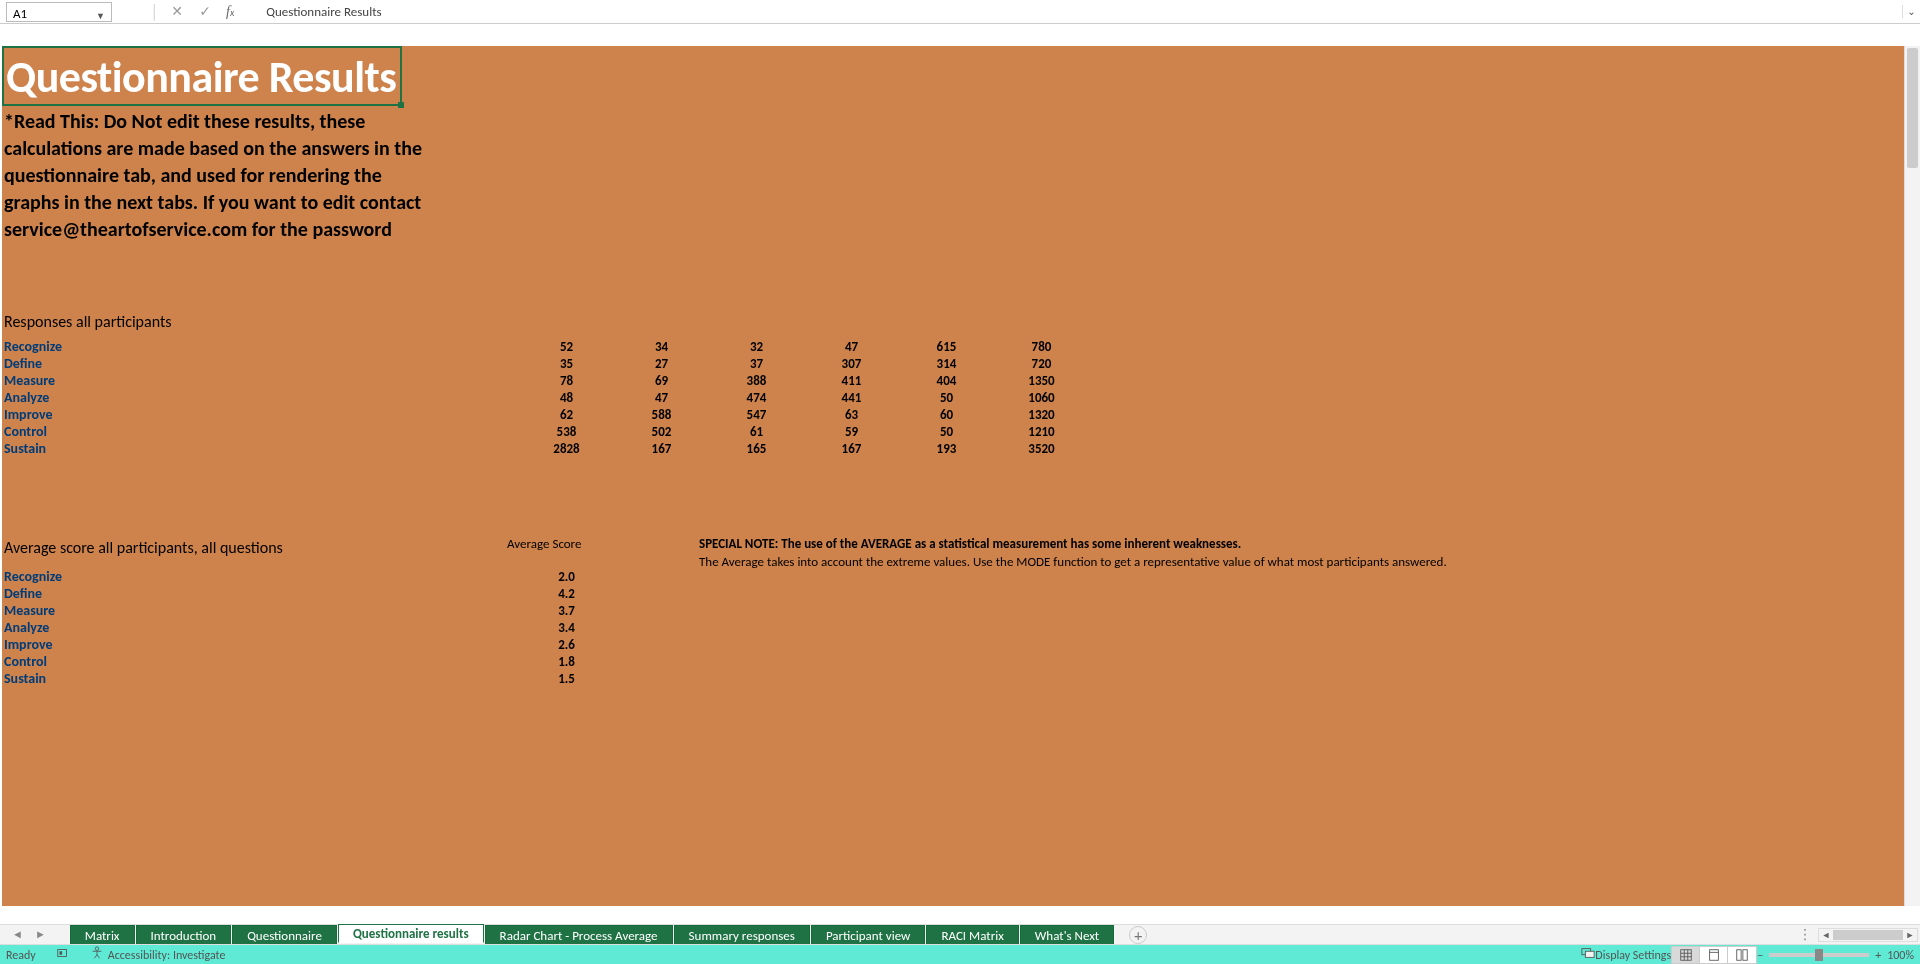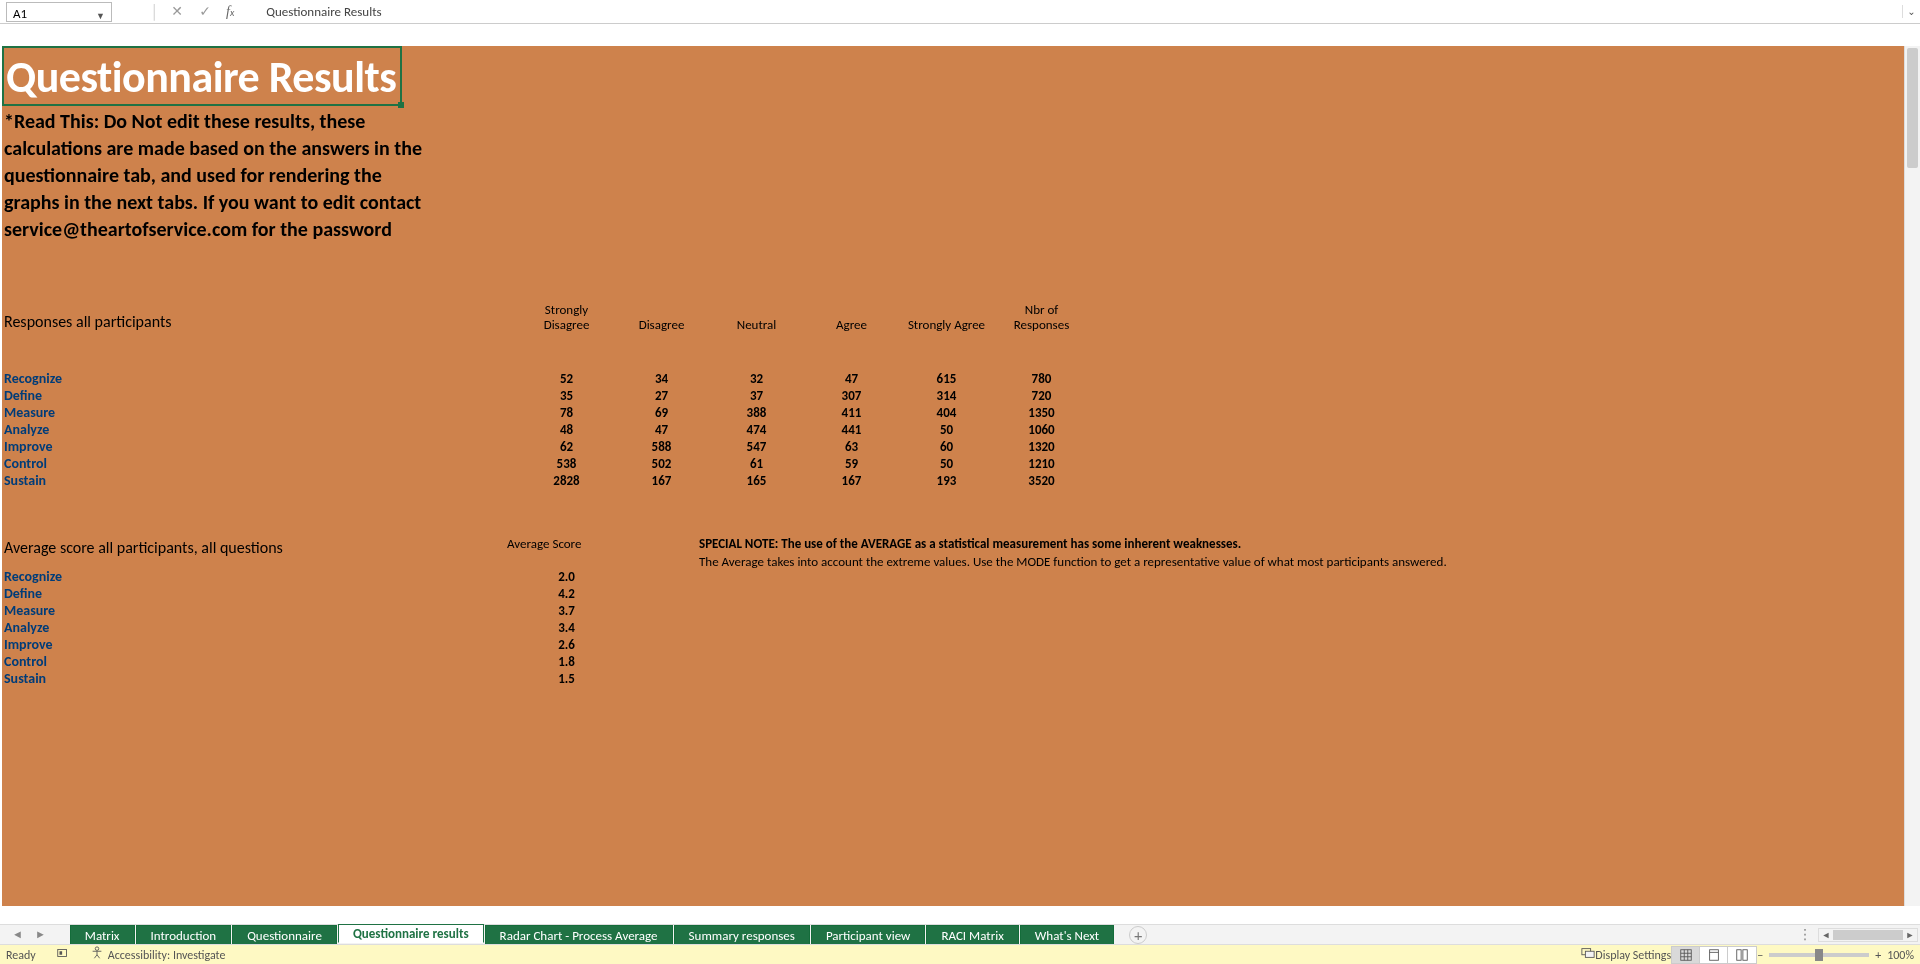--- a/index.html
+++ b/index.html
@@ -59,21 +59,21 @@
     .tabs { display:flex; height:100%; align-items:stretch; margin-left:12px;}
     .tab { display:flex; align-items:center; padding:0 14px; background:#1f7244; color:#fff; font-size:13px; border:1px solid #146c3a; border-bottom:none; margin-right:1px; cursor:default;}
     .tab.active { background:#fff; color:#1f7244; font-weight:bold; border:1px solid #1f7244; border-bottom:1px solid #fff; position:relative; top:-1px;}
     .tab-add { display:flex; align-items:center; justify-content:center; width:30px; color:#777; font-size:16px; border:1px solid #ccc; border-radius:50%; width:18px; height:18px; margin:1px 0 0 14px;}
     .hscroll-right { margin-left:auto; display:flex; align-items:center; height:100%;}
     .hscroll-right .vdots { color:#888; font-size:14px; padding:0 6px;}
     .hscroll-track { width:100px; height:14px; background:#f3f3f3; border:1px solid #ddd; display:flex; align-items:center; position:relative; margin-right:2px;}
     .hscroll-track .arrow { width:14px; text-align:center; font-size:9px; color:#666;}
     .hscroll-track .thumb { position:absolute; left:14px; right:14px; top:1px; bottom:1px; background:#ccc;}
 
-    .status-bar { position:absolute; bottom:0; left:0; right:0; height:20px; background:#fef9c3; border-top:1px solid #ddd; display:flex; align-items:center; font-size:12px; color:#555; padding:0 6px;}
+    .status-bar { position:absolute; bottom:0; left:0; right:0; height:20px; background:#5eead4; border-top:1px solid #ddd; display:flex; align-items:center; font-size:12px; color:#555; padding:0 6px;}
     .status-bar .ready { margin-right:20px;}
     .status-bar .acc-icon { margin-right:4px; font-size:13px;}
     .status-bar .right { margin-left:auto; display:flex; align-items:center; text-align:right;}
     .view-btns { display:flex; border:1px solid #ccc;}
     .view-btn { width:28px; height:16px; display:flex; align-items:center; justify-content:center; border-right:1px solid #ccc; background:#fff;}
     .view-btn.active { background:#d9d9d9;}
     .view-btn:last-child { border-right:none;}
     .zoom { display:flex; align-items:center; gap:6px;}
     .zoom-track { width:100px; height:4px; background:#ccc; position:relative;}
     .zoom-track .tick { position:absolute; left:50%; top:-3px; width:1px; height:10px; background:#888;}
@@ -108,29 +108,20 @@
       <div class="corner"></div>
     </div>
 
     <div class="readthis">*Read This: Do Not edit these results, these calculations are made based on the answers in the questionnaire tab, and used for rendering the graphs in the next tabs. If you want to edit contact service@theartofservice.com for the password</div>
 
     <div class="sect-head sect1">Responses all participants</div>
 
     <div class="resp-table">
       <table>
         <thead>
-          <tr>
-            <th class="rowlabel"></th>
-            <th><span class="colw">Strongly<br>Disagree</span></th>
-            <th><span class="colw">Disagree</span></th>
-            <th><span class="colw">Neutral</span></th>
-            <th><span class="colw">Agree</span></th>
-            <th><span class="colw">Strongly Agree</span></th>
-            <th><span class="colw">Nbr of<br>Responses</span></th>
-          </tr>
           <tr class="spacer-row">
               <td colspan="7"></td>
             </tr>
         </thead>
         <tbody id="resp-body">
             <tr>
               <td class="rowlabel">Recognize</td>
               <td><span class="colw">52</span></td>
               <td><span class="colw">34</span></td>
               <td><span class="colw">32</span></td>

